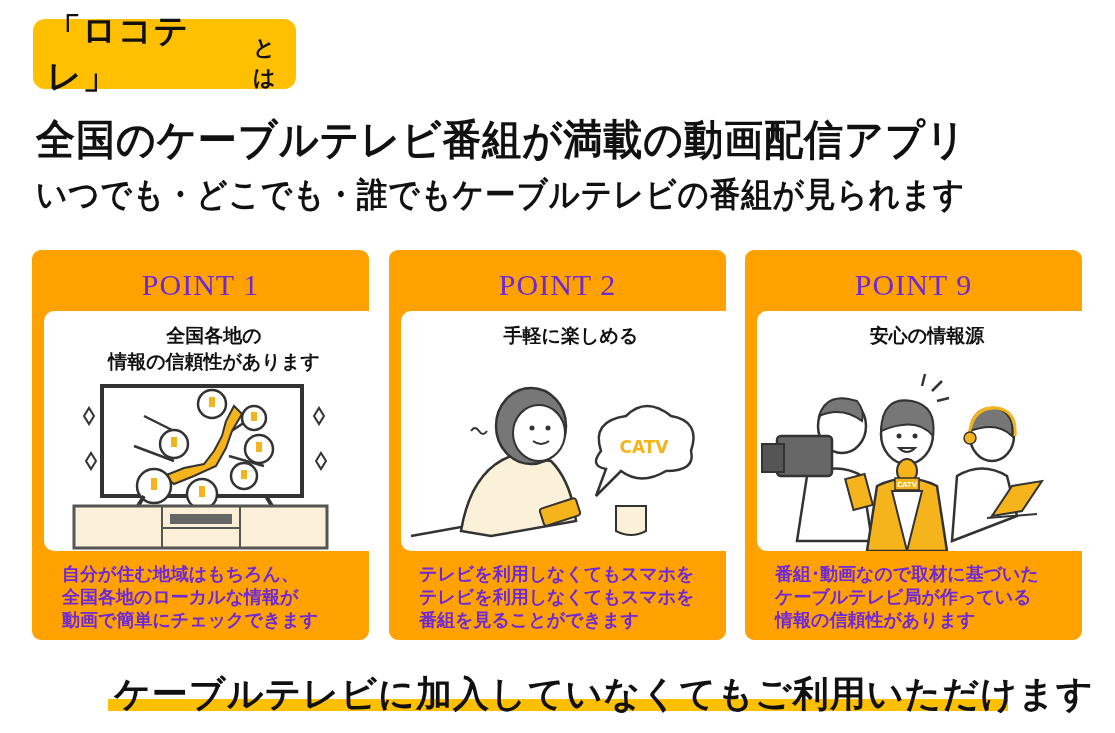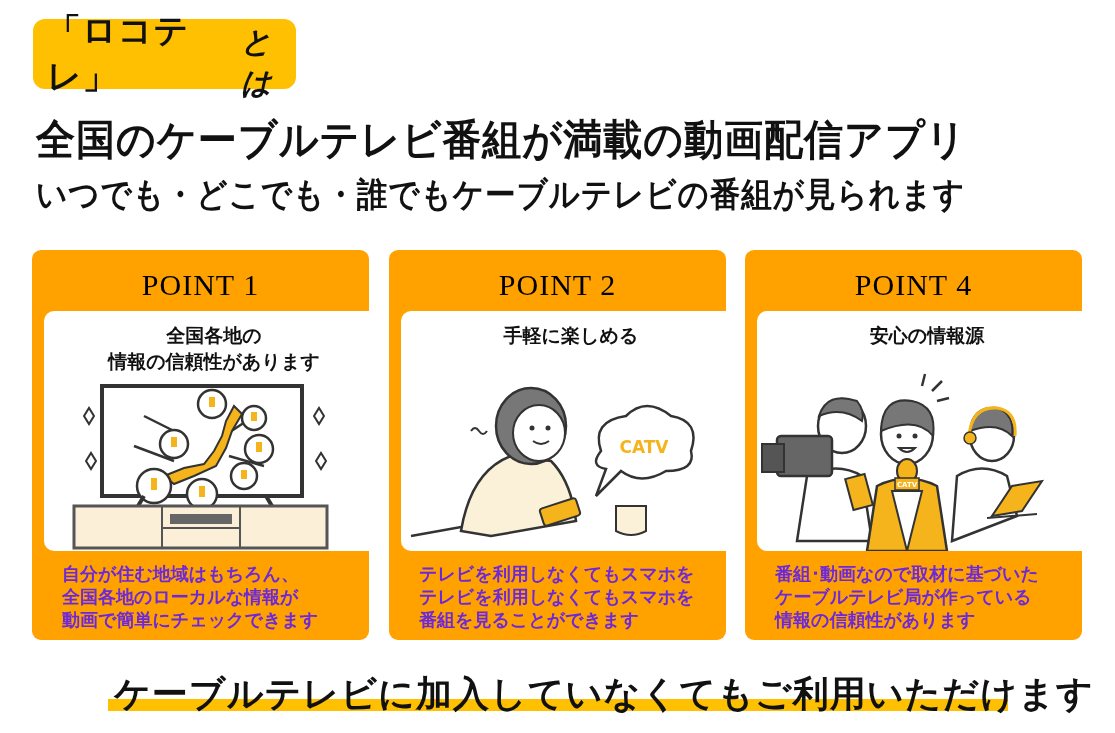--- a/index.html
+++ b/index.html
@@ -5,40 +5,40 @@
   * { box-sizing: border-box; margin: 0; padding: 0; }
   html, body { width: 1115px; height: 733px; background: #ffffff; overflow: hidden; }
   body { position: relative; font-family: "DejaVu Sans", sans-serif; color: #111; }
 
   .badge {
     position: absolute; left: 33px; top: 19px; width: 263px; height: 70px;
     background: #fec000; border-radius: 12px;
     display: flex; align-items: center; padding-left: 14px;
   }
   .badge .main { font-size: 34px; font-weight: bold; letter-spacing: 1px; font-family: "DejaVu Serif", serif; }
-  .badge .sub { font-size: 30px; font-weight: bold; margin-left: 2px; margin-top: 18px; font-style: italic; }
+  .badge .sub { font-size: 22px; font-weight: bold; margin-left: 2px; margin-top: 18px; }
 
   .headline {
     position: absolute; left: 36px; top: 112px; width: 1050px;
     font-size: 42px; font-weight: bold; letter-spacing: 1px; white-space: nowrap;
     transform: scaleX(0.93); transform-origin: left center;
   }
   .subheadline {
     position: absolute; left: 36px; top: 172px; width: 1050px;
     font-size: 34px; font-weight: bold; letter-spacing: 1px; white-space: nowrap;
     transform: scaleX(0.9); transform-origin: left center;
   }
 
   .card {
     position: absolute; top: 250px; width: 337px; height: 390px;
     background: #ffa200; border-radius: 9px;
   }
   .card .point {
     position: absolute; top: 18px; left: 0; right: 0; text-align: center;
-    color: #000000; font-size: 30px; font-family: "Liberation Serif", serif; letter-spacing: 1px;
+    color: #6d28d9; font-size: 30px; font-family: "Liberation Serif", serif; letter-spacing: 1px;
   }
   .card .panel {
     position: absolute; left: 12px; top: 61px; width: 340px; height: 240px;
     background: #fff; border-radius: 10px; overflow: hidden;
   }
   .card .panel-title {
     text-align: center; font-weight: bold; font-size: 19px; line-height: 26px; margin-top: 11px;
   }
   .card .desc {
     position: absolute; left: 30px; top: 312px; right: 16px;
@@ -143,21 +143,21 @@
     </svg>
   </div>
   <div class="desc">
     <div>テレビを利用しなくてもスマホを</div>
     <div>テレビを利用しなくてもスマホを</div>
     <div>番組を見ることができます</div>
   </div>
 </div>
 
 <div class="card" style="left:745px;">
-  <div class="point">POINT 4</div>
+  <div class="point">POINT 9</div>
   <div class="panel">
     <div class="panel-title">
       <div>安心の情報源</div>
     </div>
     <svg class="illus" width="313" height="185" viewBox="0 0 313 185">
 
       <path d="M40 175 L50 110 Q80 95 105 110 L115 175 Z" fill="#fff" stroke="#333" stroke-width="2.5"></path>
       <ellipse cx="85" cy="60" rx="24" ry="27" fill="#fff" stroke="#333" stroke-width="2.5"></ellipse>
       <path d="M62 50 Q70 25 100 35 Q108 45 105 55 Q85 40 62 50 Z" fill="#777" stroke="#333" stroke-width="2"></path>
       <rect x="20" y="70" width="55" height="40" rx="4" fill="#666" stroke="#333" stroke-width="2.5"></rect>

